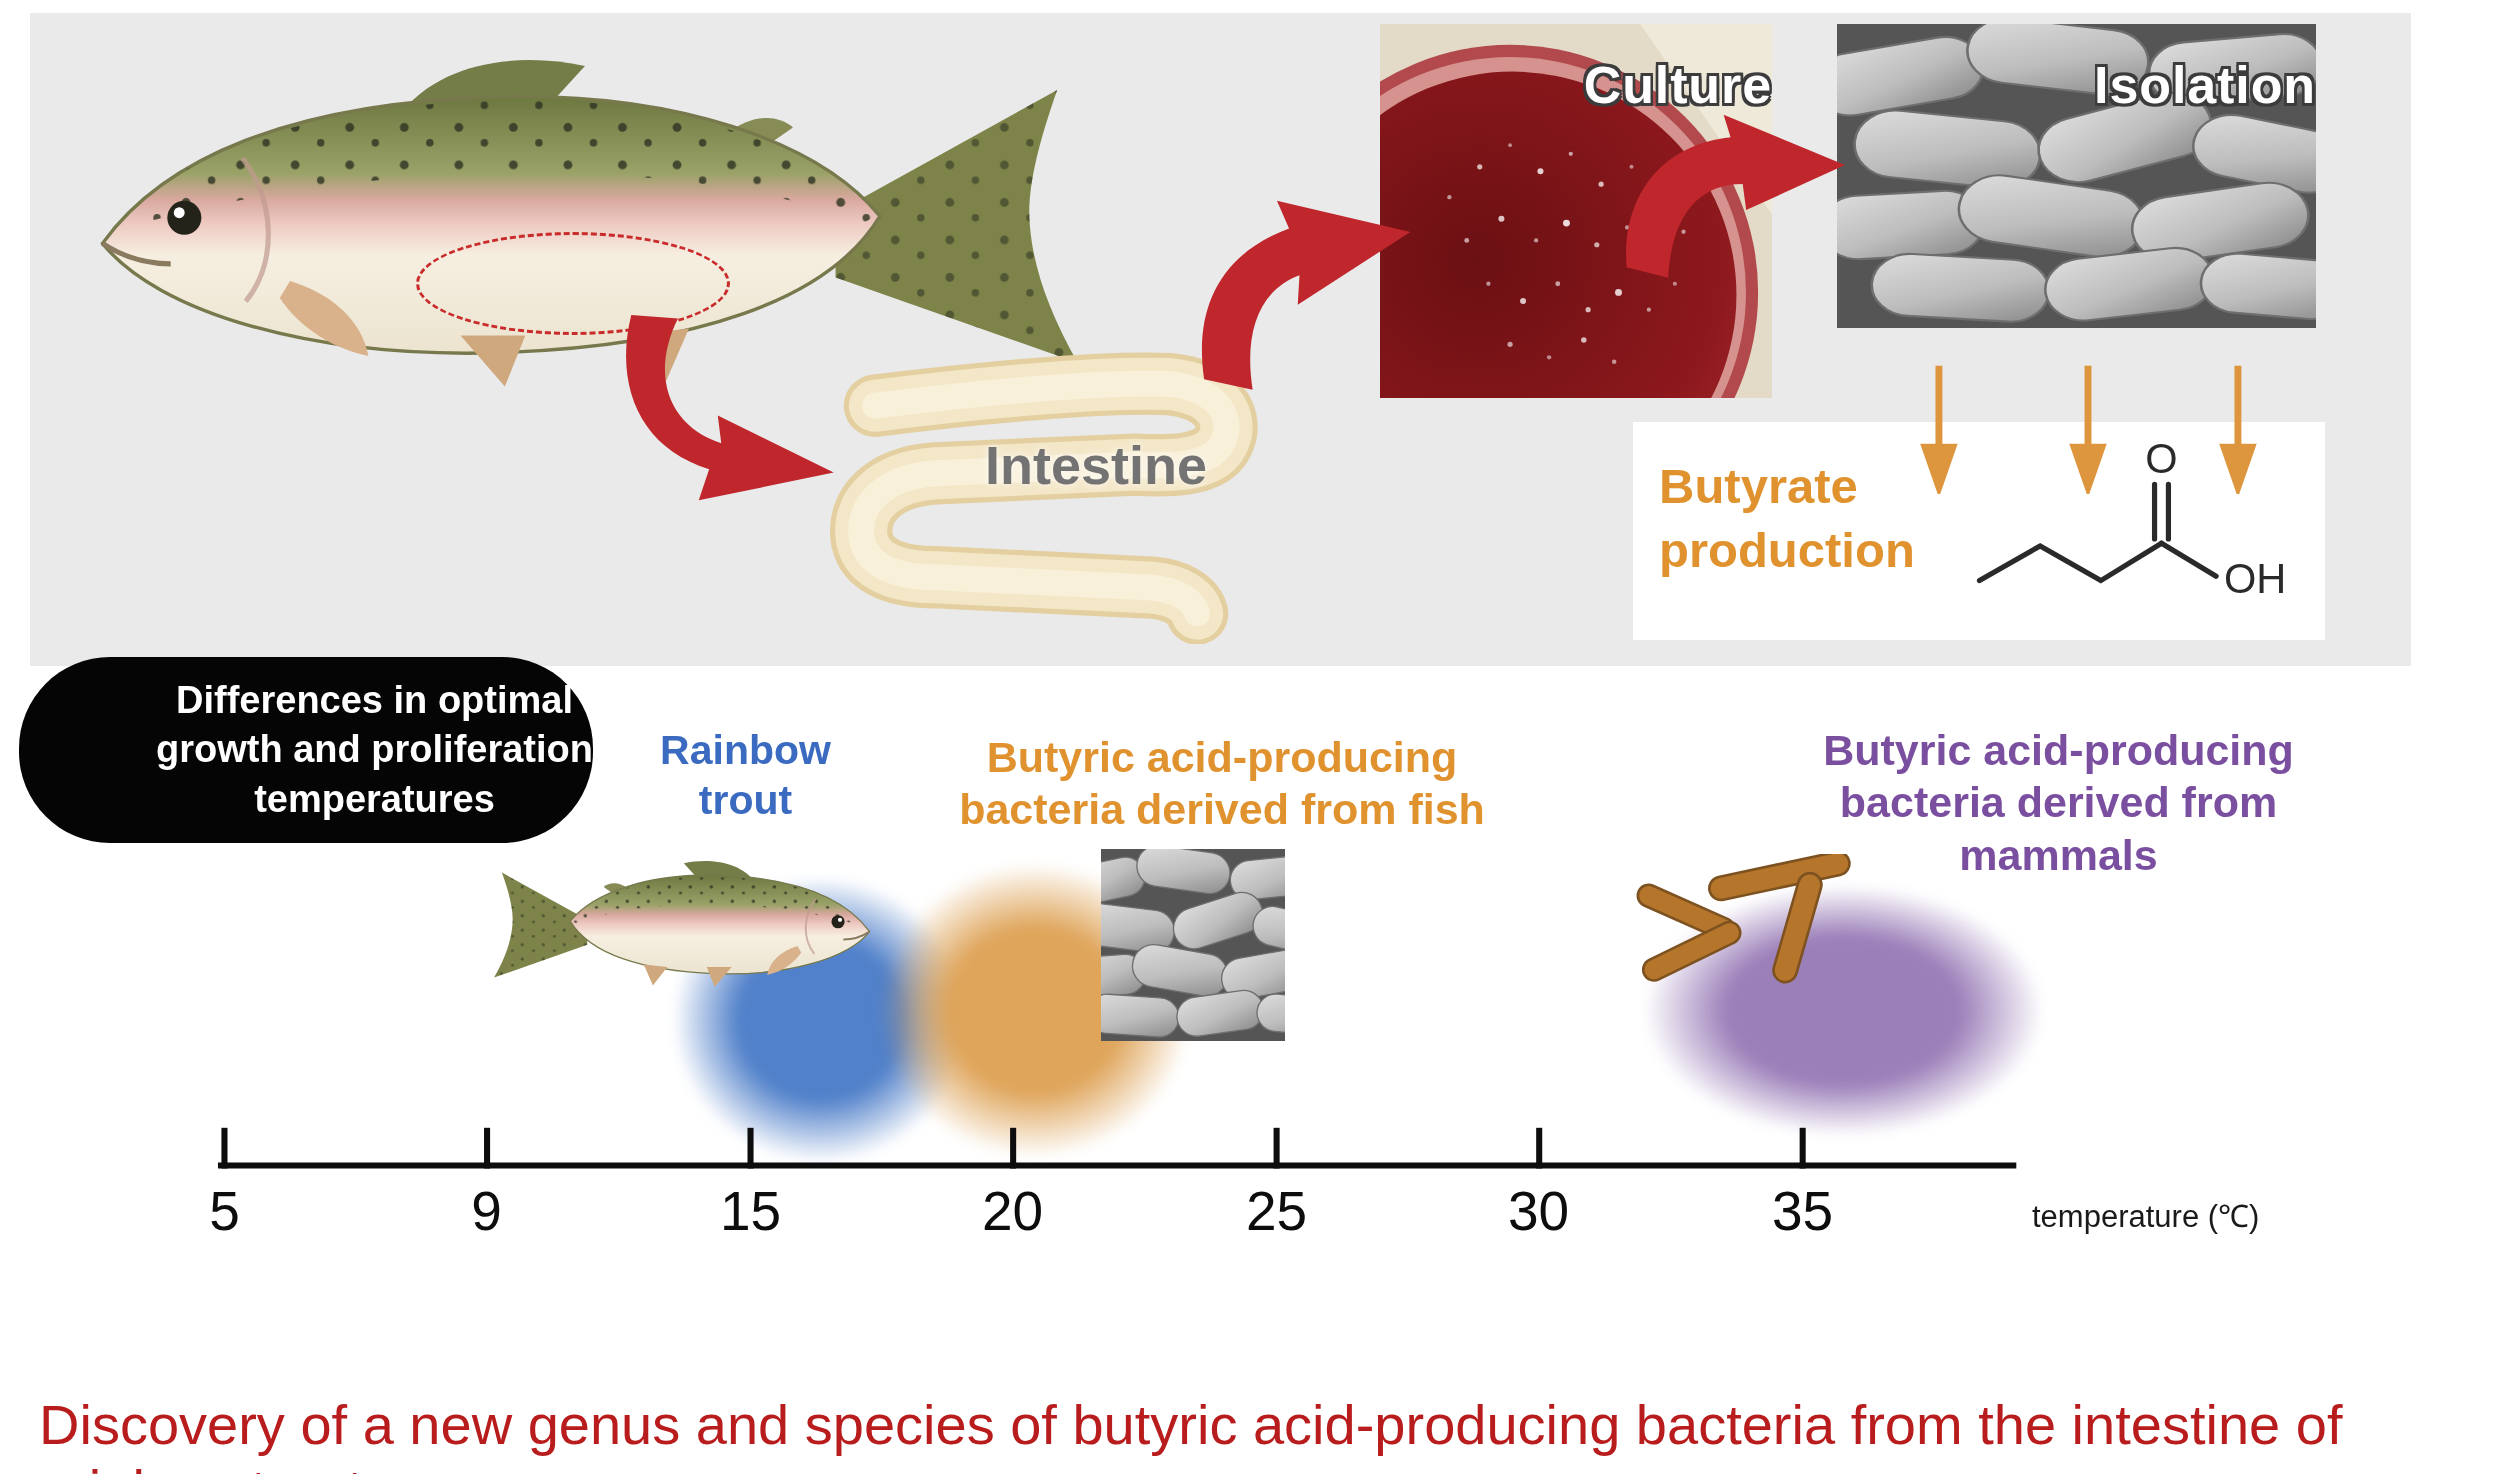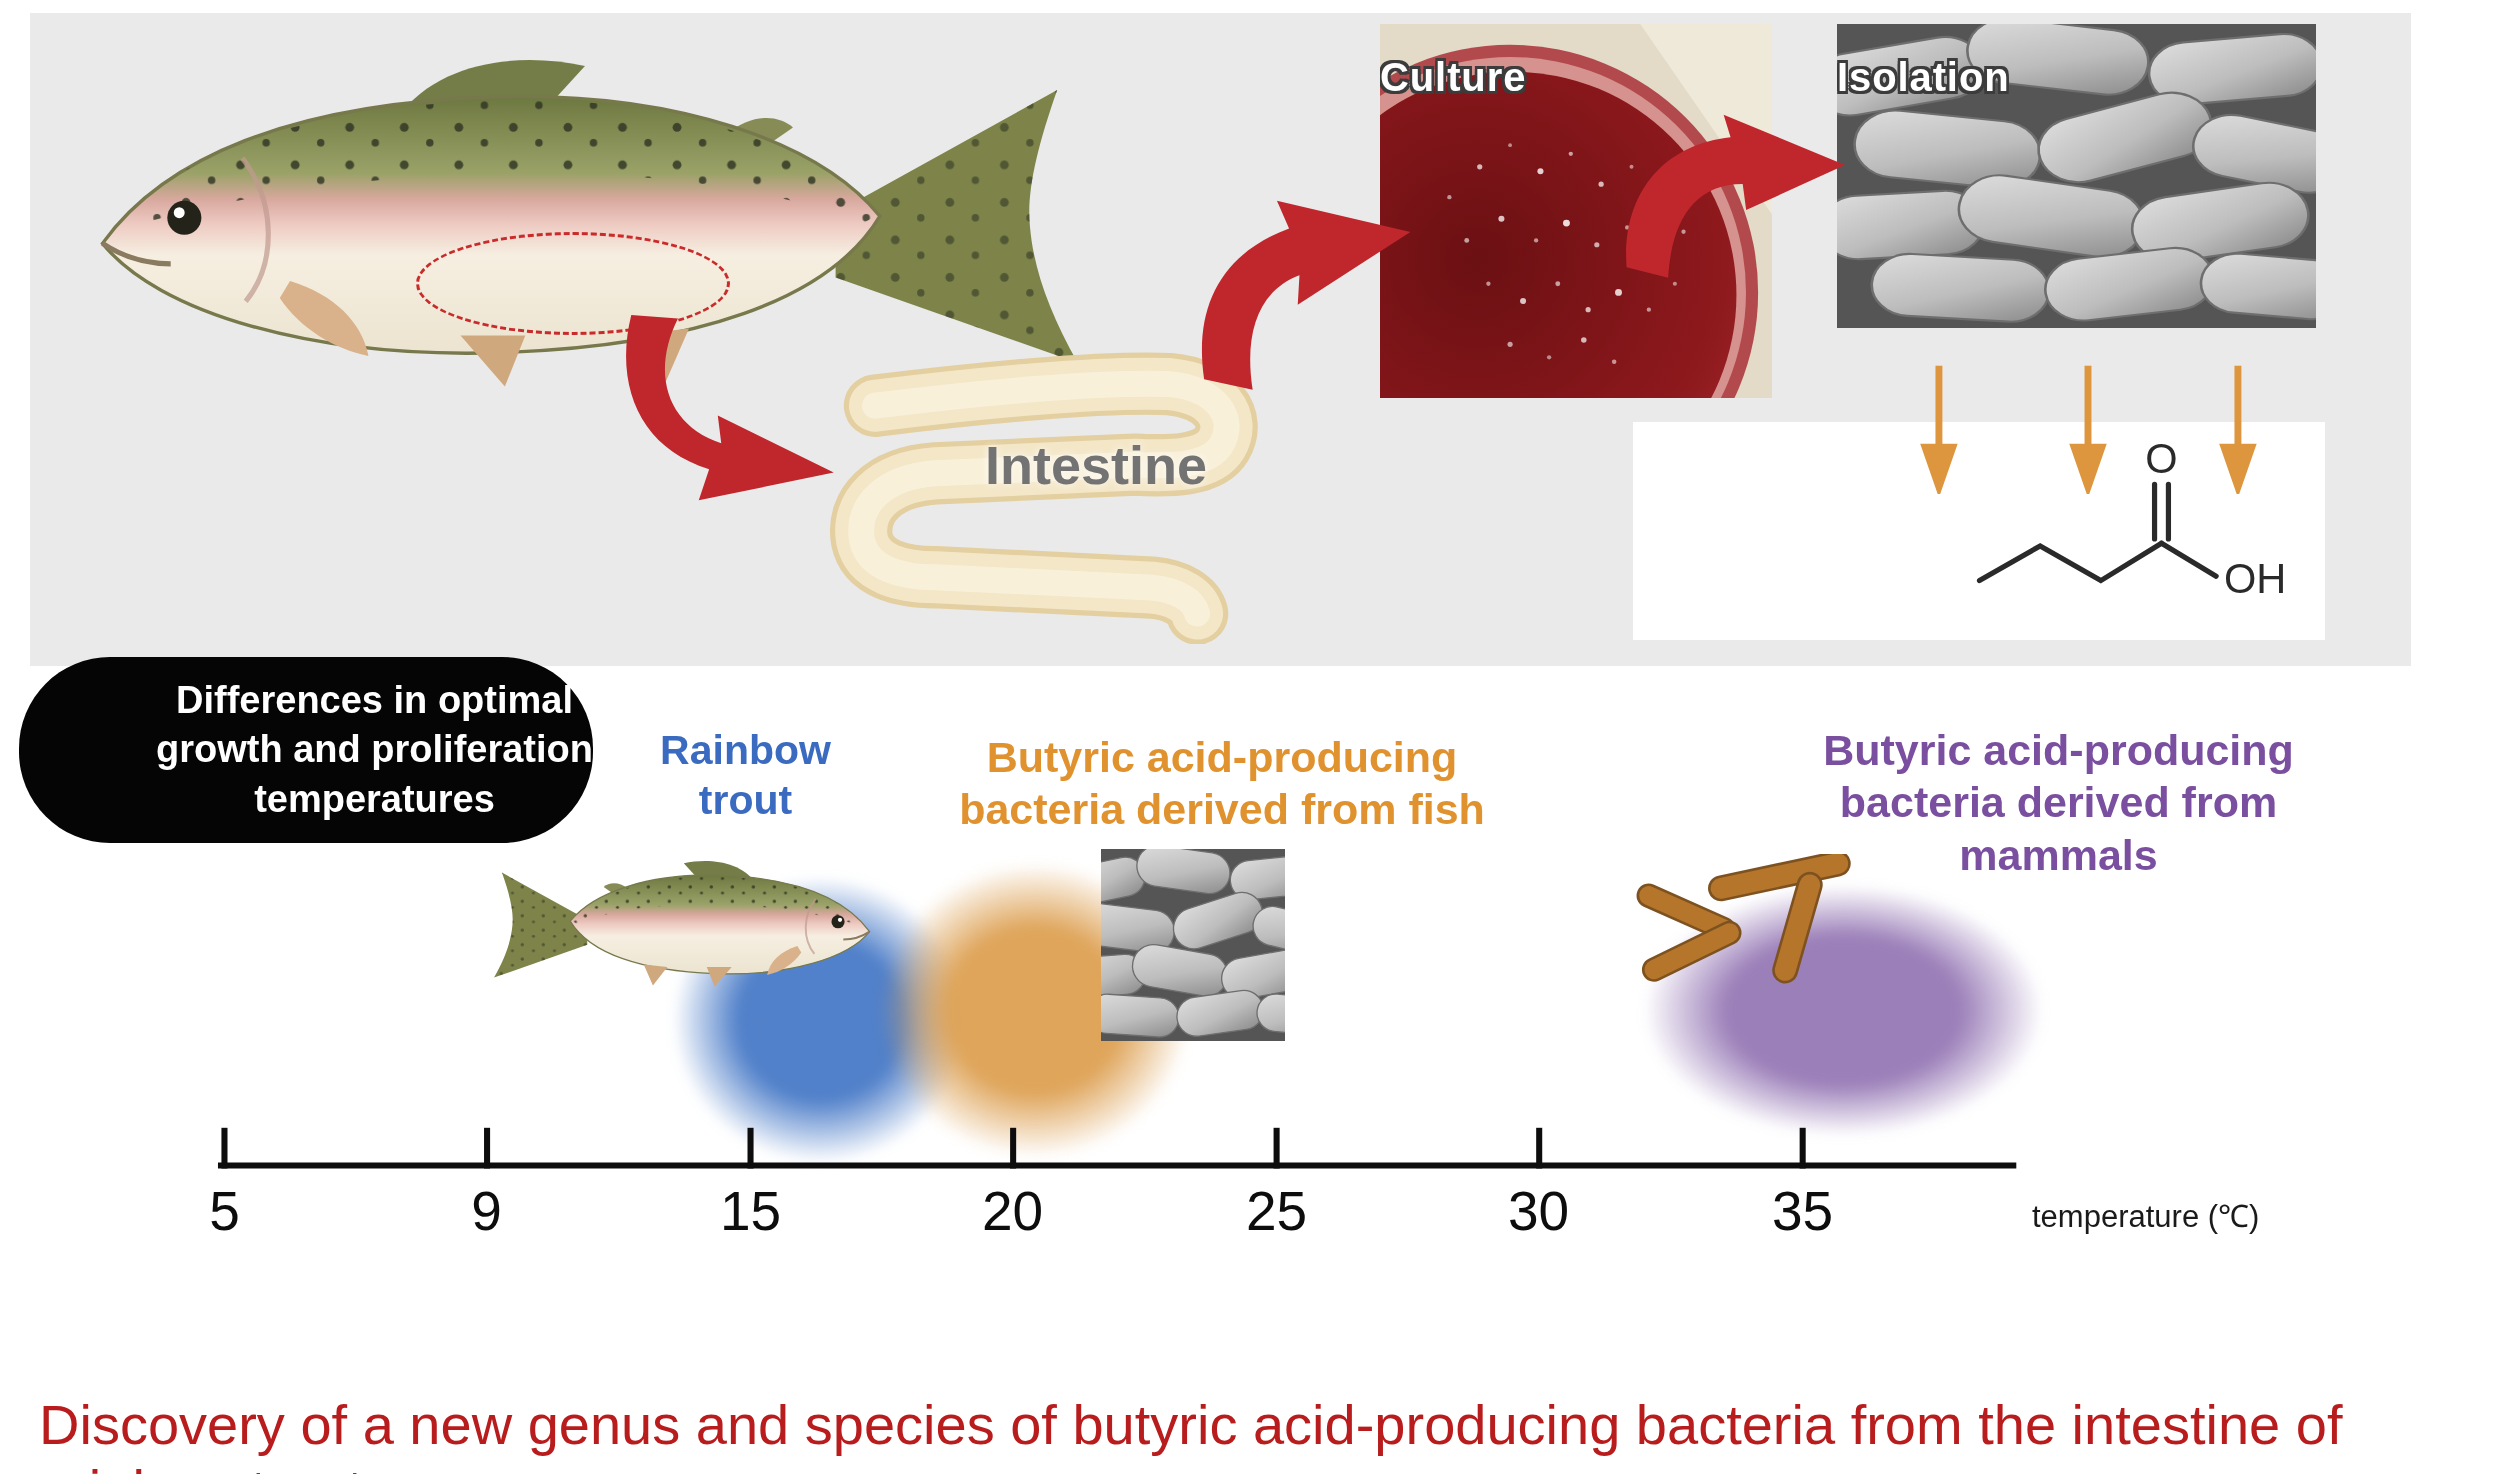--- a/index.html
+++ b/index.html
@@ -1,21 +1,21 @@
 <!DOCTYPE html>
 <html style="font-size:14px"><head>
 <meta charset="utf-8">
 <style>
   html,body{margin:0;padding:0}
   body{width:2512px;height:1475px;position:relative;background:#ffffff;
        font-family:"Liberation Sans",sans-serif;overflow:hidden}
   .abs{position:absolute}
   #gray-panel{left:29.5px;top:13px;width:2381px;height:653px;background:#eaeaea}
   .fig-label{font-weight:bold;text-align:center;white-space:pre-line;line-height:1.22}
-  .img-title{left:0;right:0;top:31px;text-align:left;font-size:40px;font-weight:bold;color:#fff;
+  .img-title{left:0;right:0;top:31px;text-align:right;font-size:52px;font-weight:bold;color:#fff;
     letter-spacing:0.9px;
     text-shadow:2.6px 0 0 #3c3c3c,-2.6px 0 0 #3c3c3c,0 2.6px 0 #3c3c3c,0 -2.6px 0 #3c3c3c,
                 2.6px 2.6px 0 #3c3c3c,-2.6px -2.6px 0 #3c3c3c,2.6px -2.6px 0 #3c3c3c,-2.6px 2.6px 0 #3c3c3c}
   .blob{border-radius:50%;filter:blur(6px)}
   svg.fill{width:100%;height:100%;display:block}
   .tick-num{width:121px;text-align:center;font-size:55px;color:#0d0d0d}
   #caption{left:39px;top:1392px;width:2452px;font-size:56px;color:#b91c1c}
 </style>
 </head>
 <body>
@@ -162,20 +162,22 @@
     <line x1="38" y1="2" x2="38" y2="100"></line>
       <polygon points="22,96 54,96 38,142"></polygon>
     <line x1="210" y1="2" x2="210" y2="100"></line>
       <polygon points="194,96 226,96 210,142"></polygon>
     <line x1="383" y1="2" x2="383" y2="100"></line>
       <polygon points="367,96 399,96 383,142"></polygon>
   </g>
 </svg>
 
 <div class="abs" style="left:1633px;top:422px;width:692px;height:218px;background:#ffffff;z-index:4">
+  <div class="abs fig-label" style="left:26px;top:33px;width:312px;font-size:49px;color:#e0922f;text-align:left;line-height:1.3">Butyrate
+production</div>
   <svg class="abs" style="left:329px;top:13px;width:347px;height:195px" viewBox="0 0 400 225">
     <g stroke="#2a2a2a" stroke-width="6" fill="none" stroke-linecap="round">
       <path d="M20,168 L90,128 L160,168 L230,125"></path>
       <path d="M230,125 L293,163"></path>
       <line x1="222" y1="57" x2="222" y2="120"></line>
       <line x1="238" y1="57" x2="238" y2="120"></line>
     </g>
     <text x="230" y="44" text-anchor="middle" font-size="48" fill="#2a2a2a">O</text>
     <text x="302" y="182" text-anchor="start" font-size="48" fill="#2a2a2a">OH</text>
   </svg>

